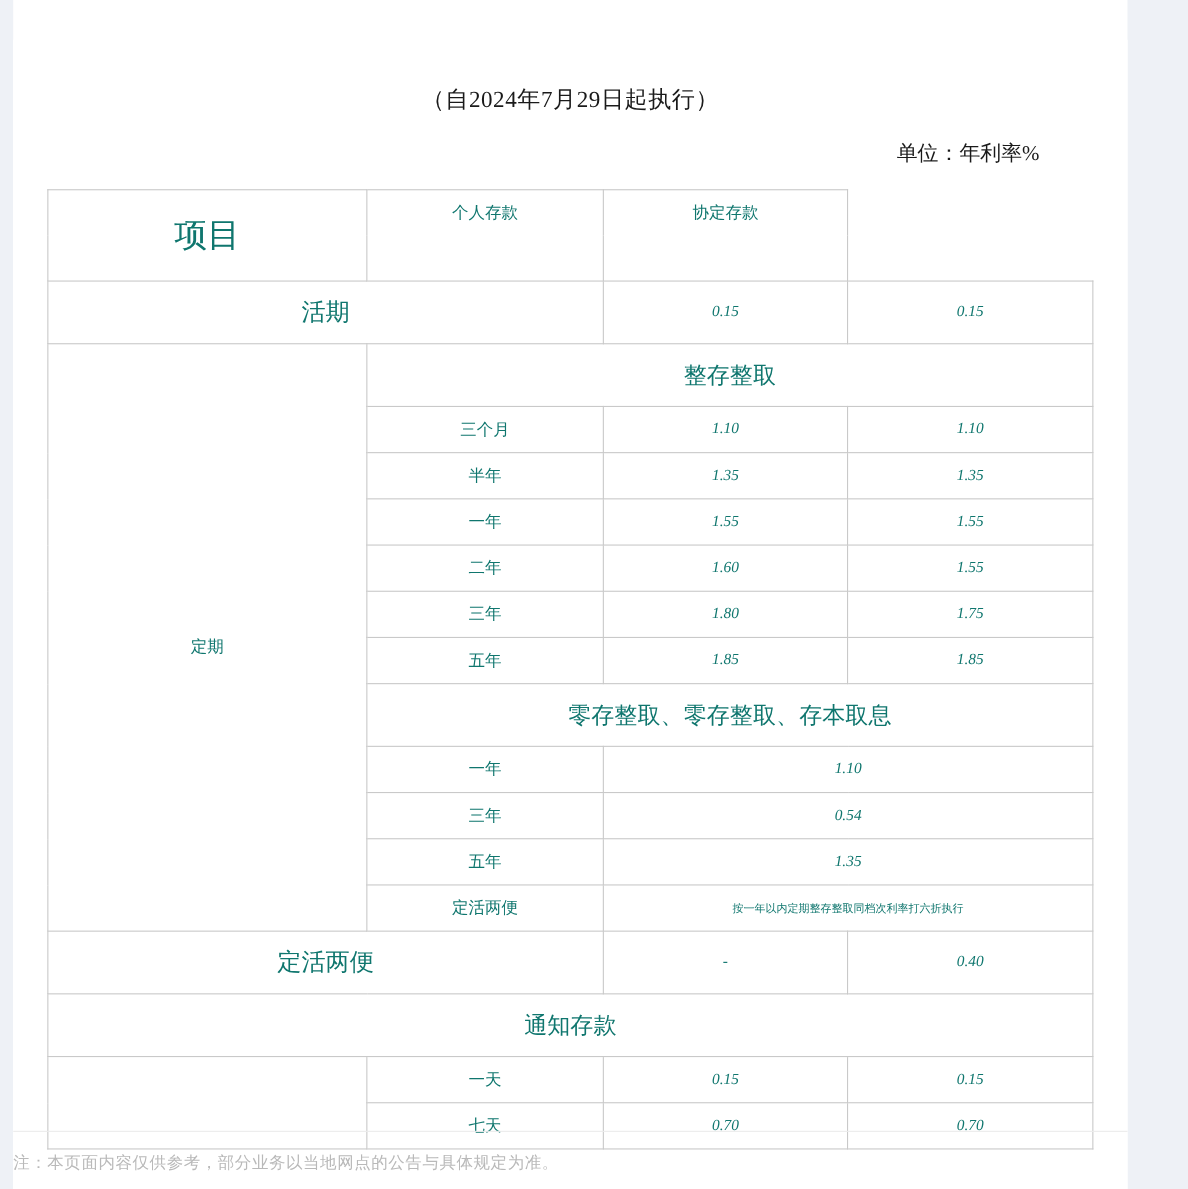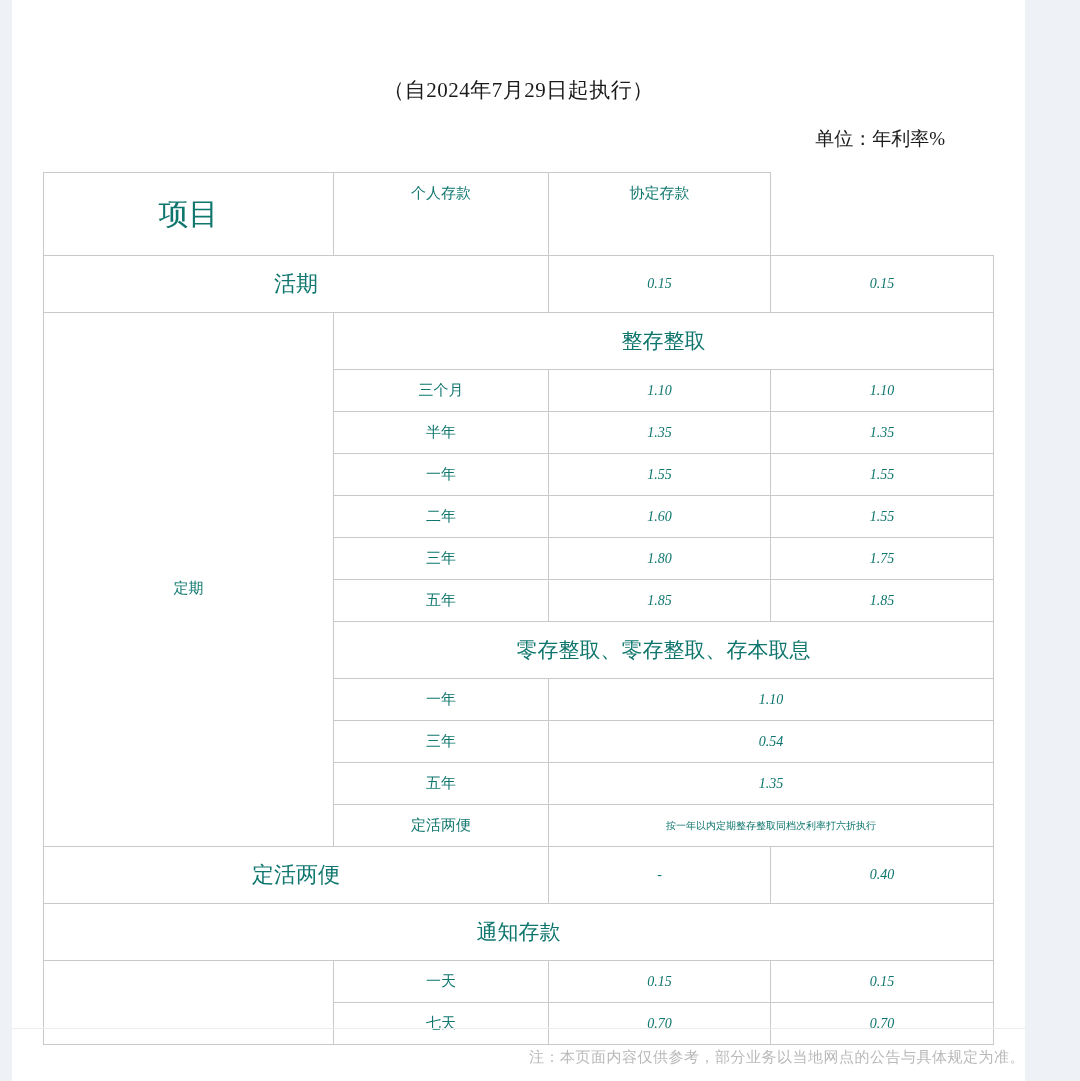--- a/index.html
+++ b/index.html
@@ -127,21 +127,21 @@
   }
   .note-value {
     font-size: 10px;
     height: 39px;
   }
   .footer-note {
     position: absolute;
     left: 12px;
     bottom: 14px;
     width: 1013px;
-    text-align: right;
+    text-align: left;
     color: #b9b9b9;
     font-size: 15px;
     font-family: "Liberation Sans", sans-serif;
     letter-spacing: 0.5px;
   }
   .footer-divider {
     position: absolute;
     left: 12px;
     bottom: 52px;
     width: 1013px;

